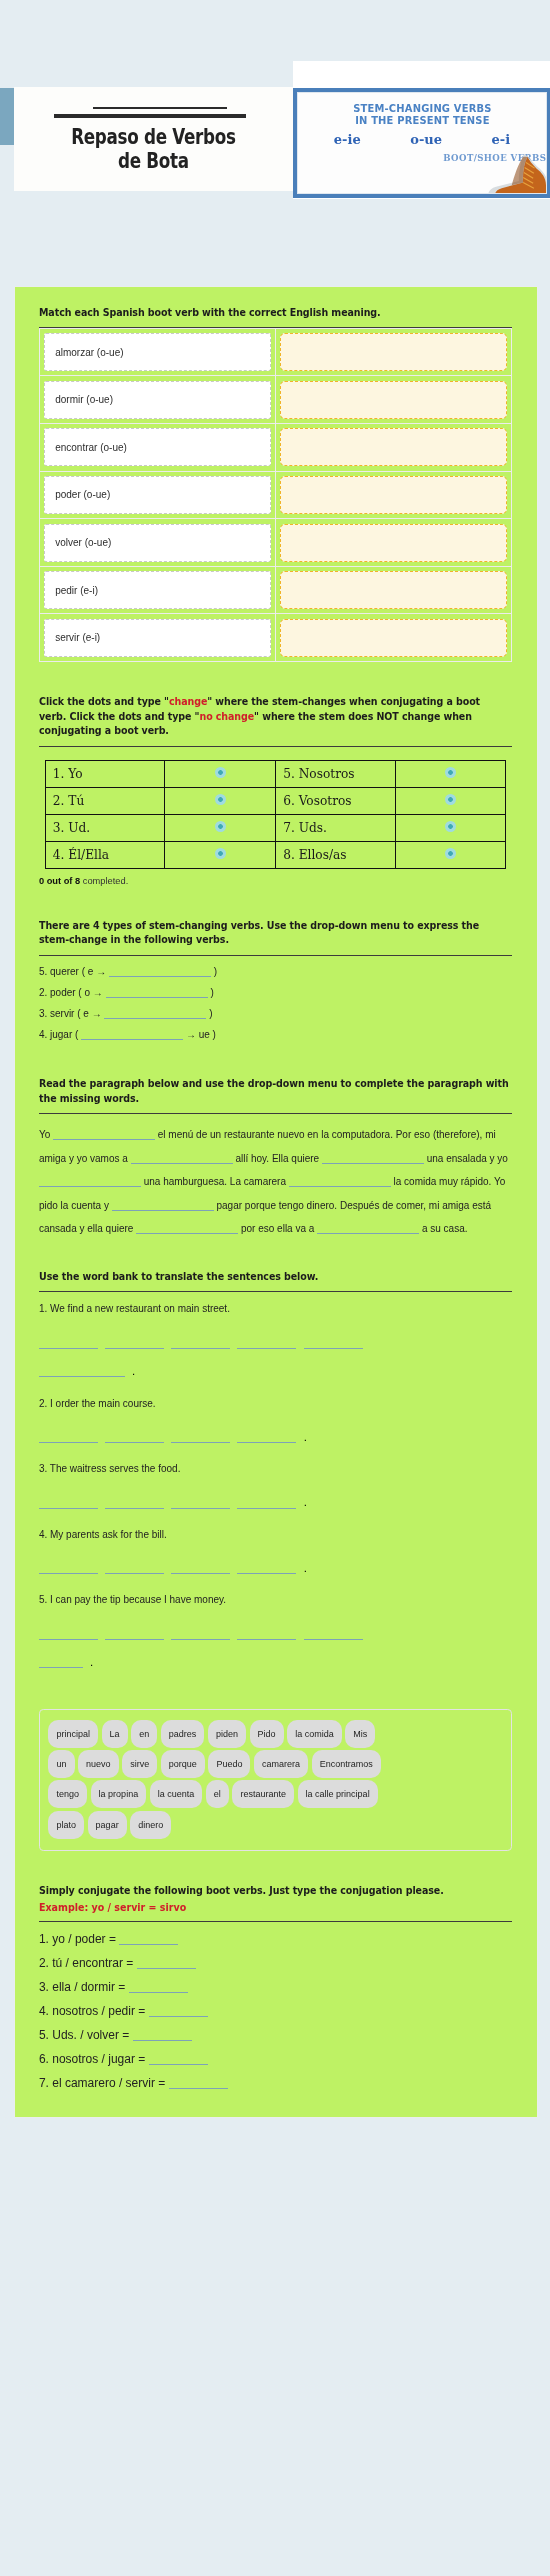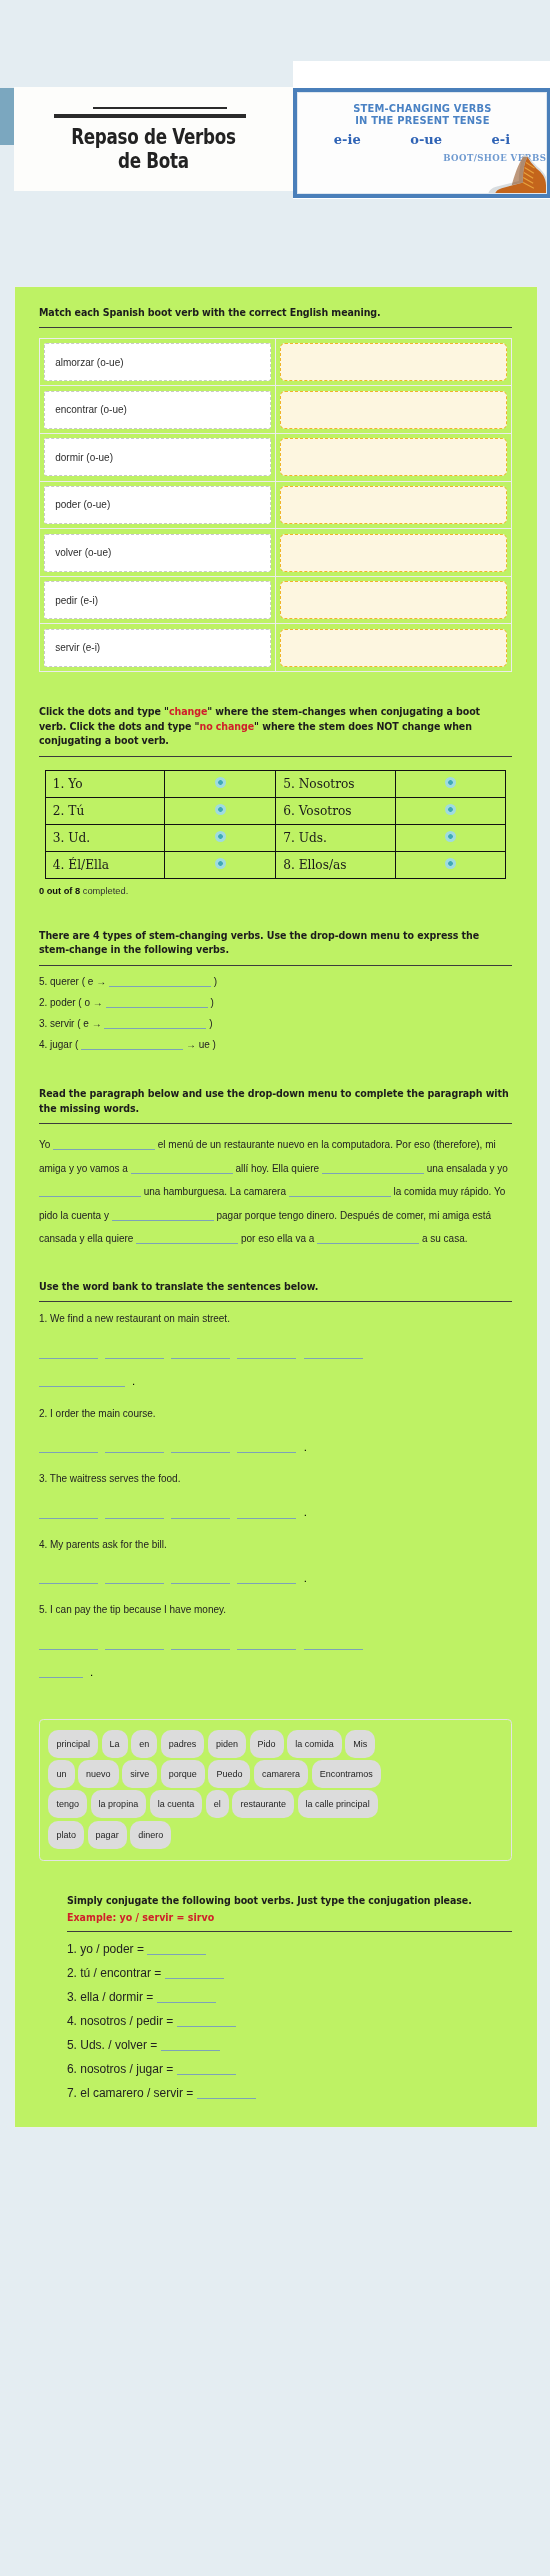--- a/index.html
+++ b/index.html
@@ -63,21 +63,21 @@
   .section{padding-top:18.7px;}
   .prompt{
     font-family:"DejaVu Sans", sans-serif;font-weight:bold;font-size:10.8px;line-height:1.36;
     color:#1c1c1c;transform:scaleX(0.88);transform-origin:left center;width:113%;
     letter-spacing:-0.1px;
   }
   .prompt .red{color:#d0202a;}
   .hr{border:0;border-top:1.1px solid #3c3c3c;margin:6.5px 0 0 0;}
 
   
-  .match-table{width:100%;border-collapse:collapse;margin-top:10px;border-radius:13px;}
+  .match-table{width:100%;border-collapse:collapse;margin-top:0;border-radius:13px;}
   .match-table td{border:0.7px solid #ececec;padding:4.3px;vertical-align:middle;width:50%;}
   .drag-src{
     border:0.7px dashed #c9c9c9;border-radius:2.2px;background:#fff;
     height:36px;display:flex;align-items:center;padding-left:10px;
     font-size:10px;color:#2d2d2d;
   }
   .drop-tgt{
     border:1.4px dashed #f0b429;border-radius:5px;background:#fdf6e0;height:36px;
   }
 
@@ -195,29 +195,29 @@
             <tr>
               <td>
                   <div class="drag-src">almorzar (o-ue)</div>
                 </td>
               <td>
                   <div class="drop-tgt"></div>
                 </td>
             </tr>
             <tr>
               <td>
+                  <div class="drag-src">dormir (o-ue)</div>
+                </td>
+              <td>
+                  <div class="drop-tgt"></div>
+                </td>
+            </tr>
+            <tr>
+              <td>
                   <div class="drag-src">encontrar (o-ue)</div>
-                </td>
-              <td>
-                  <div class="drop-tgt"></div>
-                </td>
-            </tr>
-            <tr>
-              <td>
-                  <div class="drag-src">dormir (o-ue)</div>
                 </td>
               <td>
                   <div class="drop-tgt"></div>
                 </td>
             </tr>
             <tr>
               <td>
                   <div class="drag-src">poder (o-ue)</div>
                 </td>
               <td>
@@ -344,21 +344,21 @@
         </div>
 
         <div class="bank">
           <span class="chip">principal</span><span class="chip">La</span><span class="chip">en</span><span class="chip">padres</span><span class="chip">piden</span><span class="chip">Pido</span><span class="chip">la comida</span><span class="chip">Mis</span><br>
           <span class="chip">un</span><span class="chip">nuevo</span><span class="chip">sirve</span><span class="chip">porque</span><span class="chip">Puedo</span><span class="chip">camarera</span><span class="chip">Encontramos</span><br>
           <span class="chip">tengo</span><span class="chip">la propina</span><span class="chip">la cuenta</span><span class="chip">el</span><span class="chip">restaurante</span><span class="chip">la calle principal</span><br>
           <span class="chip">plato</span><span class="chip">pagar</span><span class="chip">dinero</span>
         </div>
       </div>
 
-      <div class="section" style="padding-top:33px;margin-left:28px;">
+      <div class="section" style="padding-top:33px;">
         <div class="prompt">Simply conjugate the following boot verbs.  Just type the conjugation please.</div>
         <div class="ex">Example: yo / servir = sirvo</div>
         <hr class="hr">
         <div class="c-item"><span>1. yo / poder =</span> <span class="blank b-sm"></span></div>
         <div class="c-item"><span>2. tú / encontrar =</span> <span class="blank b-sm"></span></div>
         <div class="c-item"><span>3. ella / dormir =</span> <span class="blank b-sm"></span></div>
         <div class="c-item"><span>4. nosotros / pedir =</span> <span class="blank b-sm"></span></div>
         <div class="c-item"><span>5. Uds. / volver =</span> <span class="blank b-sm"></span></div>
         <div class="c-item"><span>6. nosotros / jugar =</span> <span class="blank b-sm"></span></div>
         <div class="c-item"><span>7. el camarero / servir =</span> <span class="blank b-sm"></span></div>

